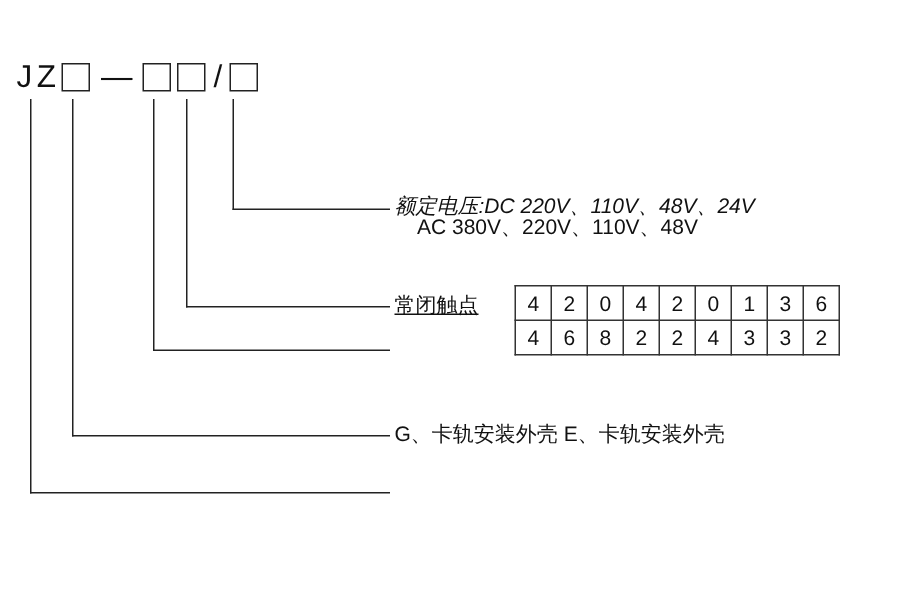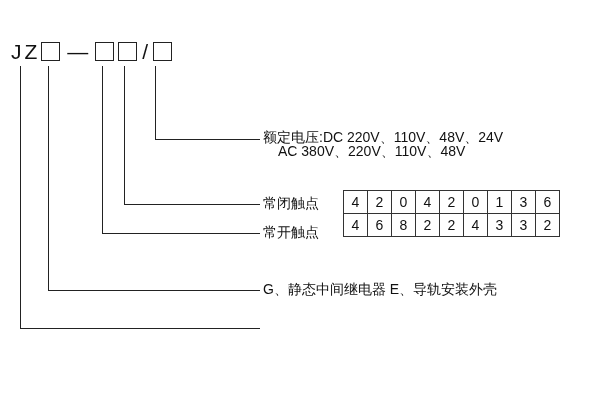--- a/index.html
+++ b/index.html
@@ -122,27 +122,26 @@
 
   <div class="vline" style="left:102px; top:66px; height:168px;"></div>
   <div class="hline" style="left:102px; top:233px; width:158px;"></div>
 
   <div class="vline" style="left:48px; top:66px; height:225px;"></div>
   <div class="hline" style="left:48px; top:290px; width:212px;"></div>
 
   <div class="vline" style="left:20px; top:66px; height:263px;"></div>
   <div class="hline" style="left:20px; top:328px; width:240px;"></div>
 
-  <div class="label big" style="left:263px; top:128px;">额定电压:DC 220V、110V、48V、24V</div>
+  <div class="label big" style="left:263px; top:128px;font-style:italic;">额定电压:DC 220V、110V、48V、24V</div>
   <div class="label big" style="left:278px; top:142px;">AC 380V、220V、110V、48V</div>
 
-  <div class="label big" style="left:263px; top:194px;">常闭触点</div>
-  <div class="label big" style="left:263px; top:223px;">常开触点</div>
+  <div class="label big" style="left:263px; top:194px;text-decoration:underline;">常闭触点</div>
 
-  <div class="label big" style="left:263px; top:280px;">G、静态中间继电器    E、导轨安装外壳</div>
+  <div class="label big" style="left:263px; top:280px;">G、卡轨安装外壳    E、卡轨安装外壳</div>
 
   <table class="ctable" style="left:343px; top:190px;">
     <tbody>
         <tr>
       <td>4</td>
       <td>2</td>
       <td>0</td>
       <td>4</td>
       <td>2</td>
       <td>0</td>

